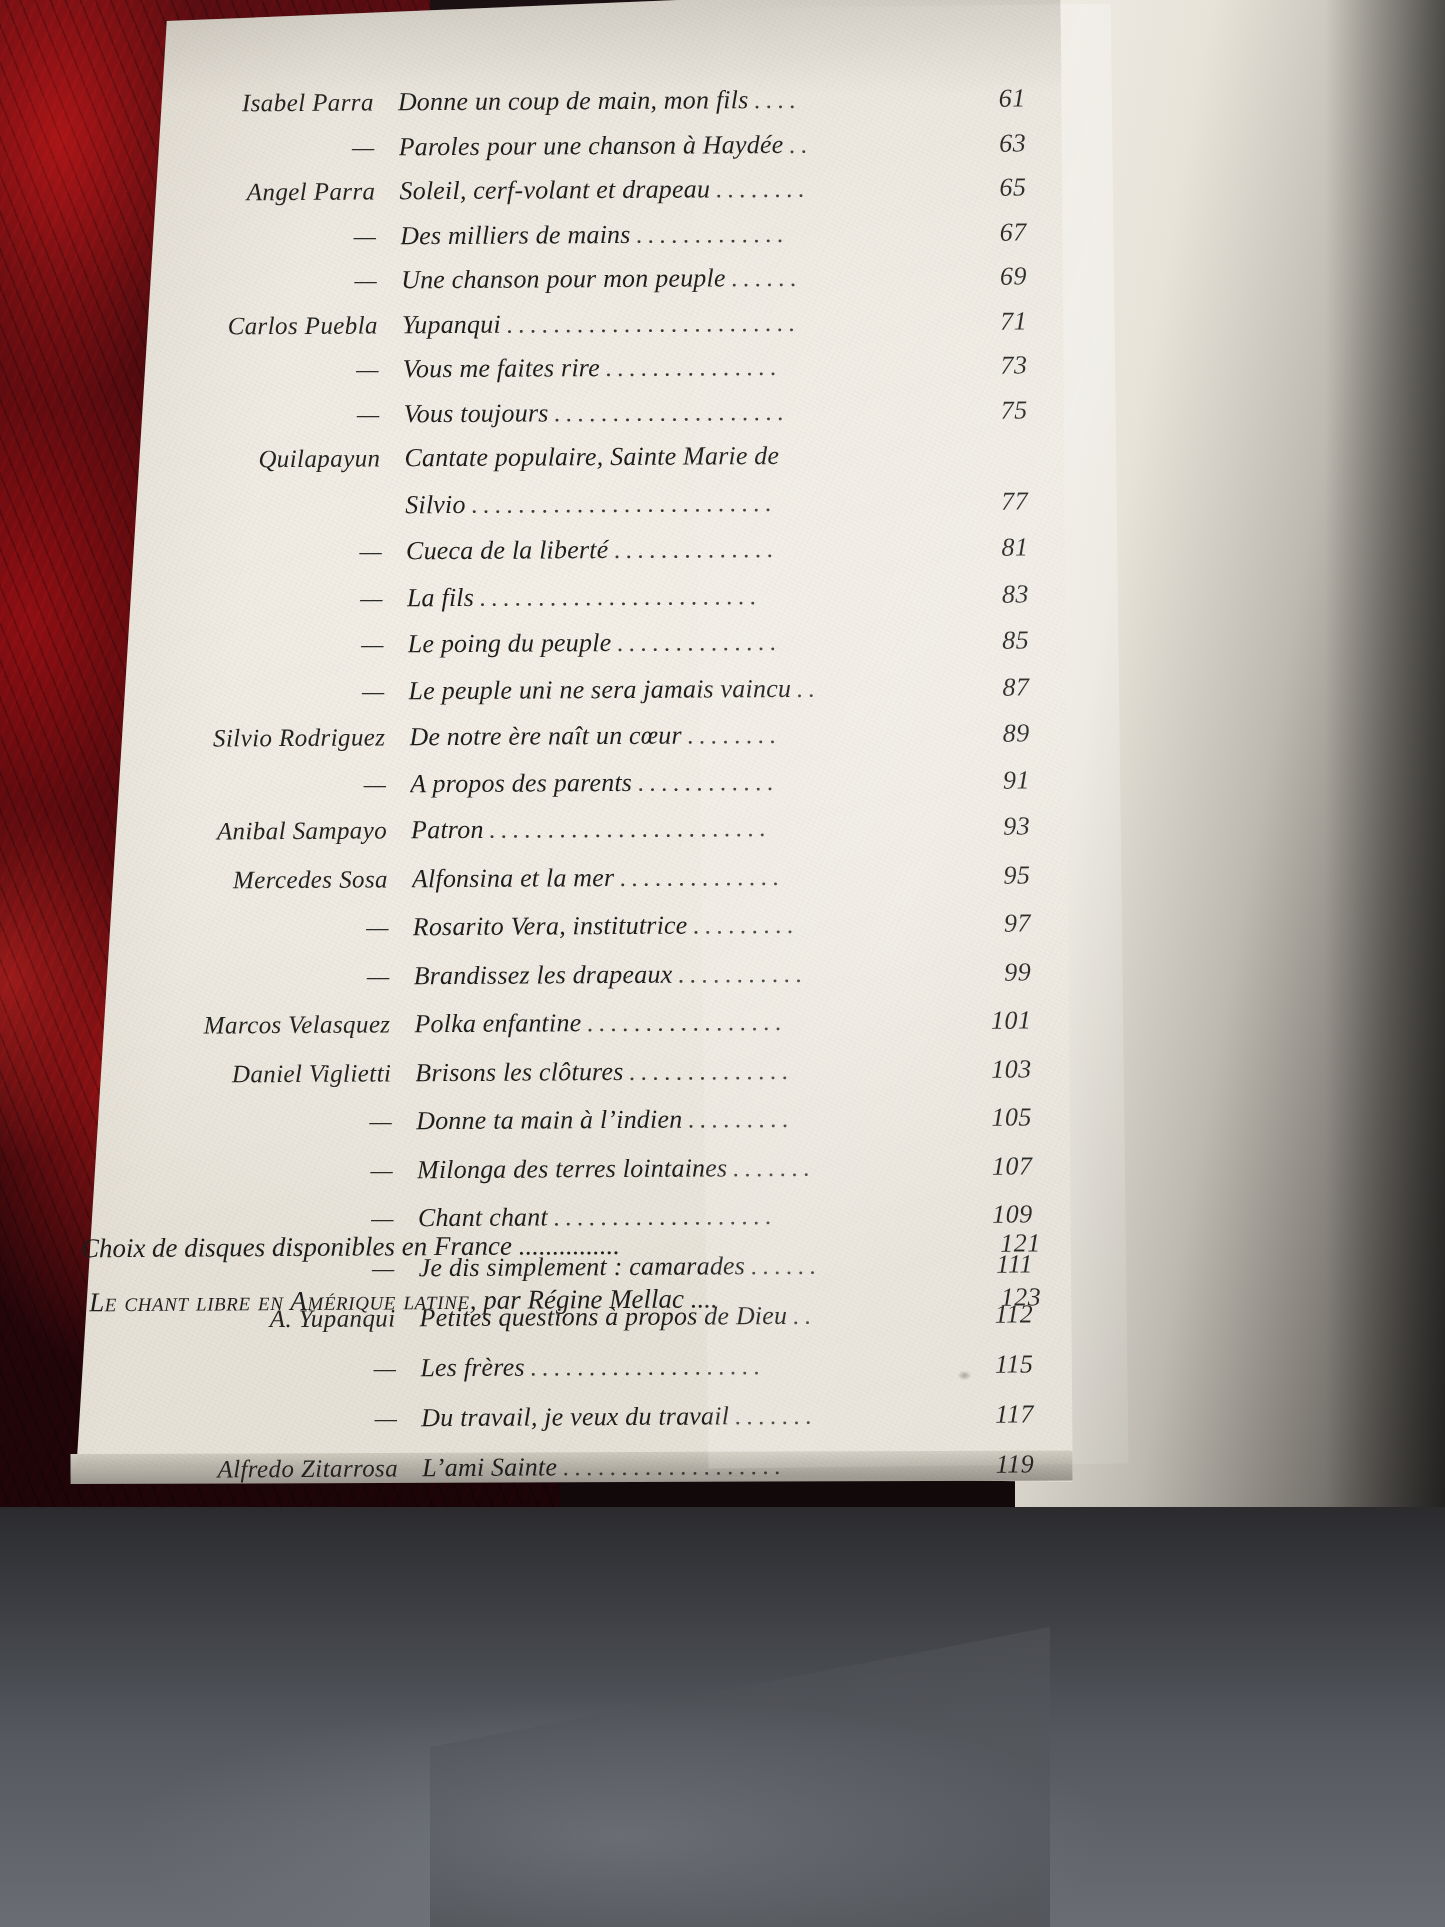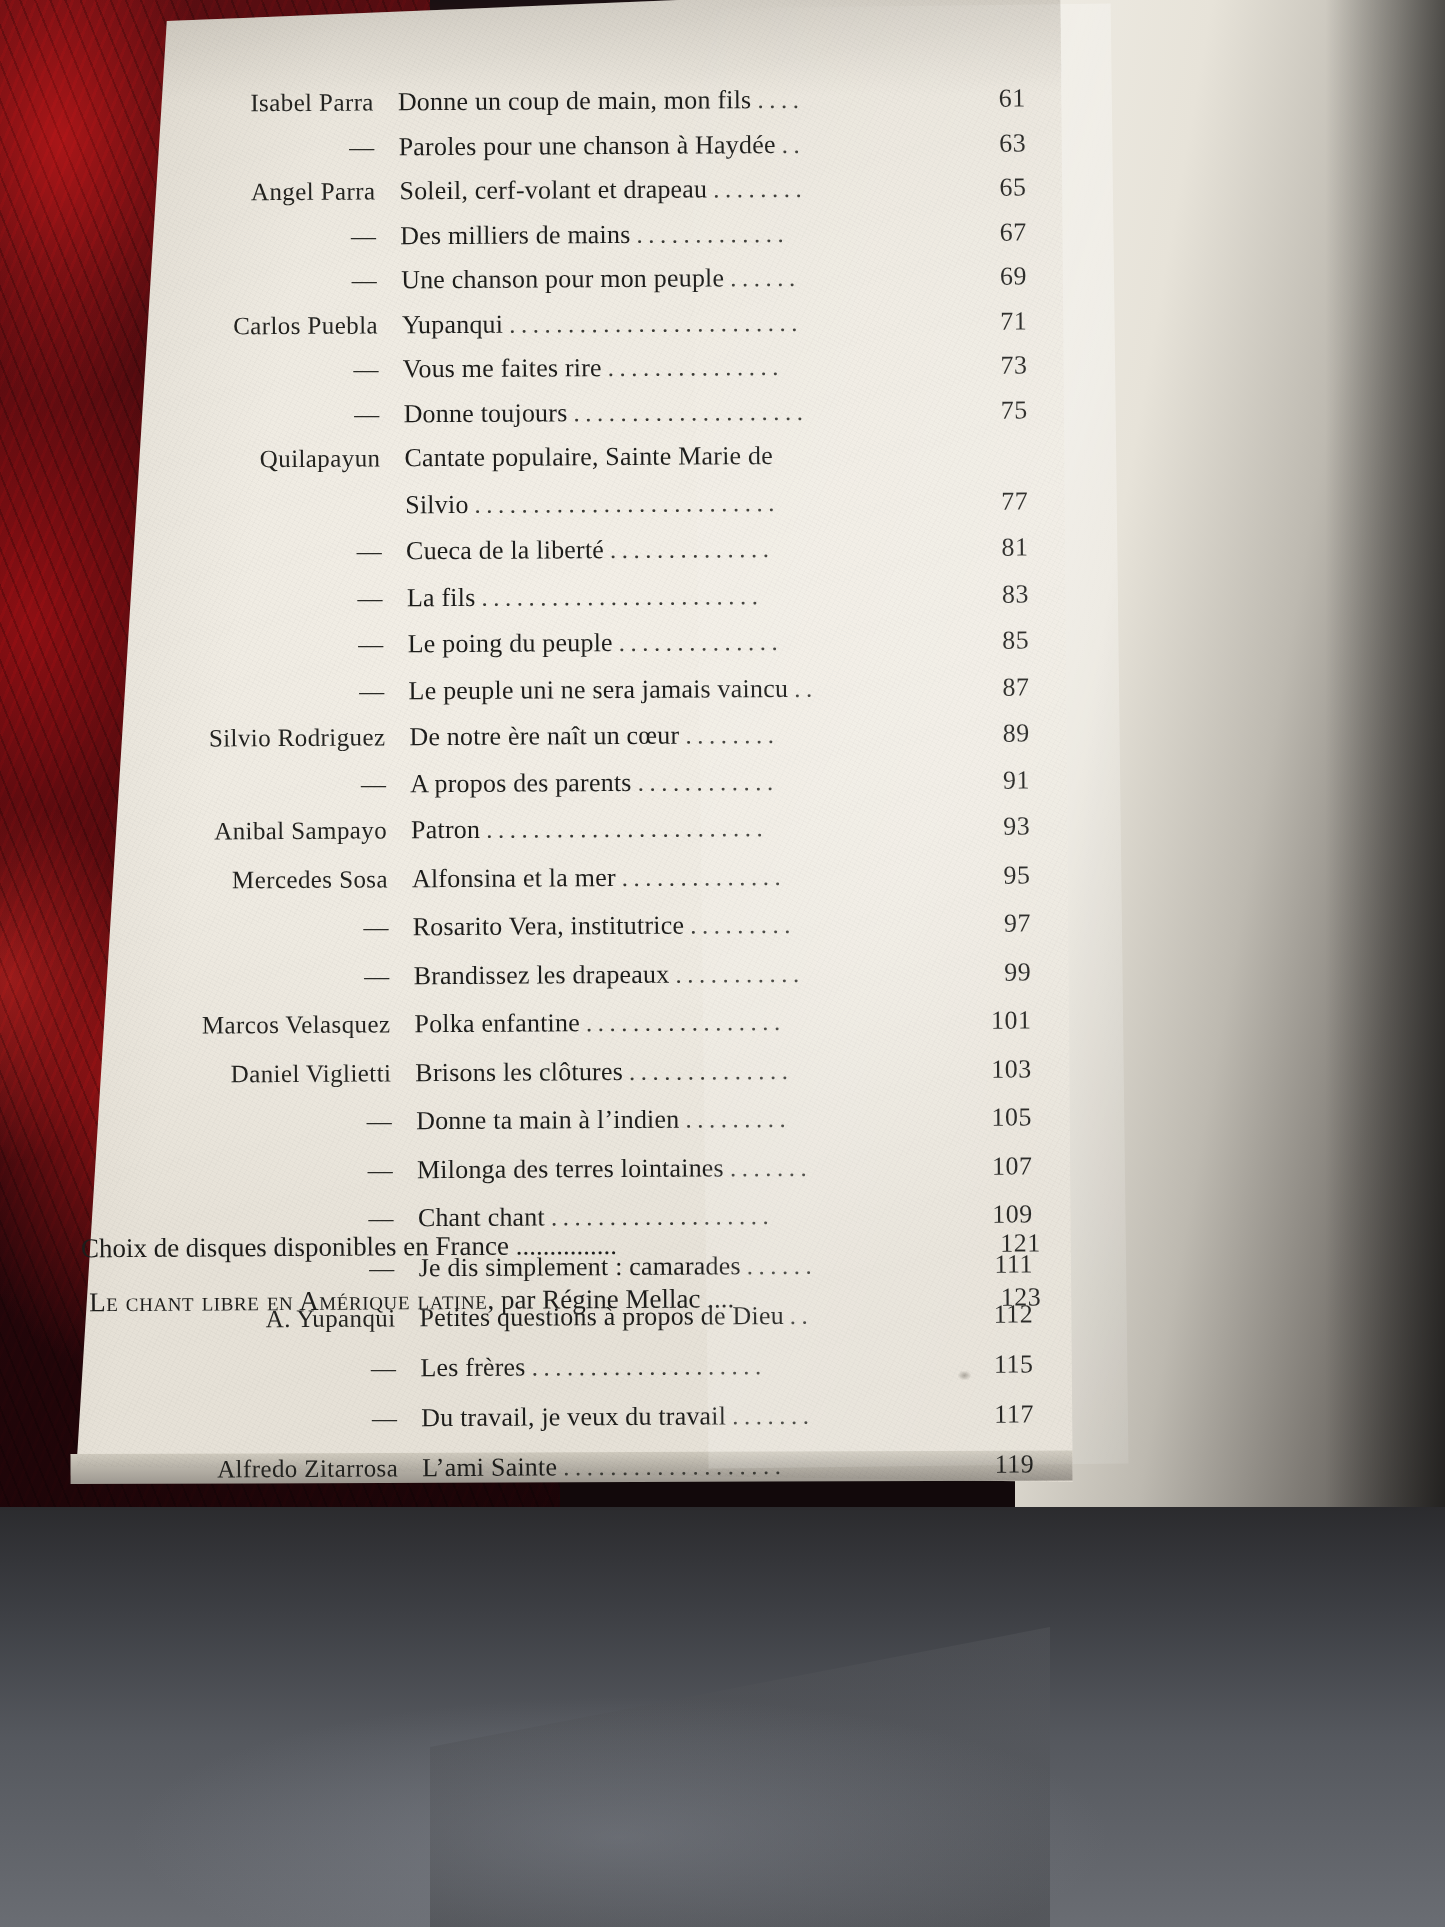--- a/index.html
+++ b/index.html
@@ -3,21 +3,21 @@
 <meta charset="utf-8">
 <style>
   html, body {
     margin: 0; padding: 0;
     width: 1445px; height: 1927px;
     overflow: hidden;
     background: #12090b;
   }
   body { font-family: "Liberation Serif", serif; }
 
-  #scene { position: absolute; inset: 0; }
+  #scene { position: absolute; inset: 0; font-style: italic; }
 
   
   .bg-cover {
     position: absolute; left: 0; top: 0; width: 560px; height: 1560px;
     background:
       radial-gradient(ellipse 220px 380px at 60px 140px, rgba(173,22,24,.95), rgba(120,12,16,0) 70%),
       radial-gradient(ellipse 300px 500px at 30px 620px, rgba(150,16,20,.9), rgba(90,8,12,0) 72%),
       radial-gradient(ellipse 260px 420px at 120px 1080px, rgba(160,20,22,.85), rgba(80,8,10,0) 70%),
       radial-gradient(ellipse 180px 260px at 10px 980px, rgba(196,40,36,.7), rgba(80,8,10,0) 70%),
       linear-gradient(160deg, #5d0e12 0%, #3a080c 35%, #24060a 70%, #190407 100%);
@@ -216,21 +216,21 @@
             <div class="title"><span class="txt">Yupanqui</span><span class="leader">.........................</span></div>
             <div class="pnum">71</div>
           </div>
           <div class="row" style="height: 44.5px; margin-left: 3.3px;">
             <div class="author dash">—</div>
             <div class="title"><span class="txt">Vous me faites rire</span><span class="leader">...............</span></div>
             <div class="pnum">73</div>
           </div>
           <div class="row" style="height: 44.5px; margin-left: 3.85px;">
             <div class="author dash">—</div>
-            <div class="title"><span class="txt">Donne toujours</span><span class="leader">....................</span></div>
+            <div class="title"><span class="txt">Vous toujours</span><span class="leader">....................</span></div>
             <div class="pnum">75</div>
           </div>
           <div class="row wrap-first" style="height: 46.5px; margin-left: 4.4px;">
             <div class="author">Quilapayun</div>
             <div class="title"><span class="txt">Cantate populaire, Sainte  Marie  de</span><span class="leader"></span></div>
             <div class="pnum"></div>
           </div>
           <div class="row cont" style="height: 46.5px; margin-left: 4.95px;">
             <div class="author"></div>
             <div class="title"><span class="txt">Silvio</span><span class="leader">..........................</span></div>

